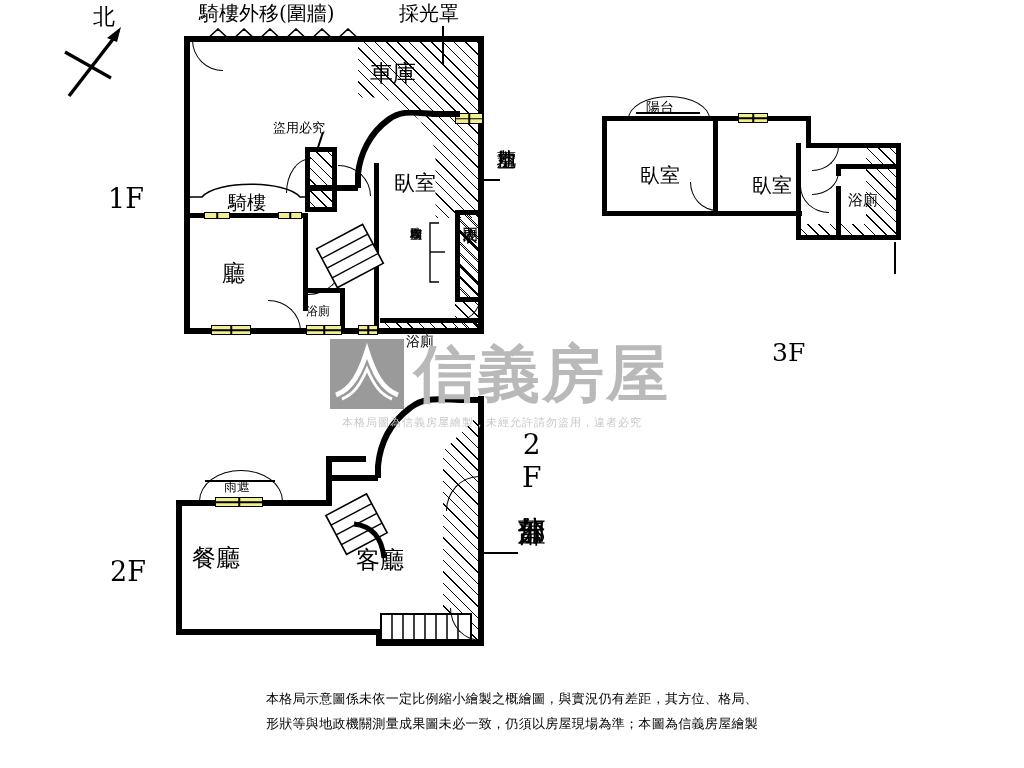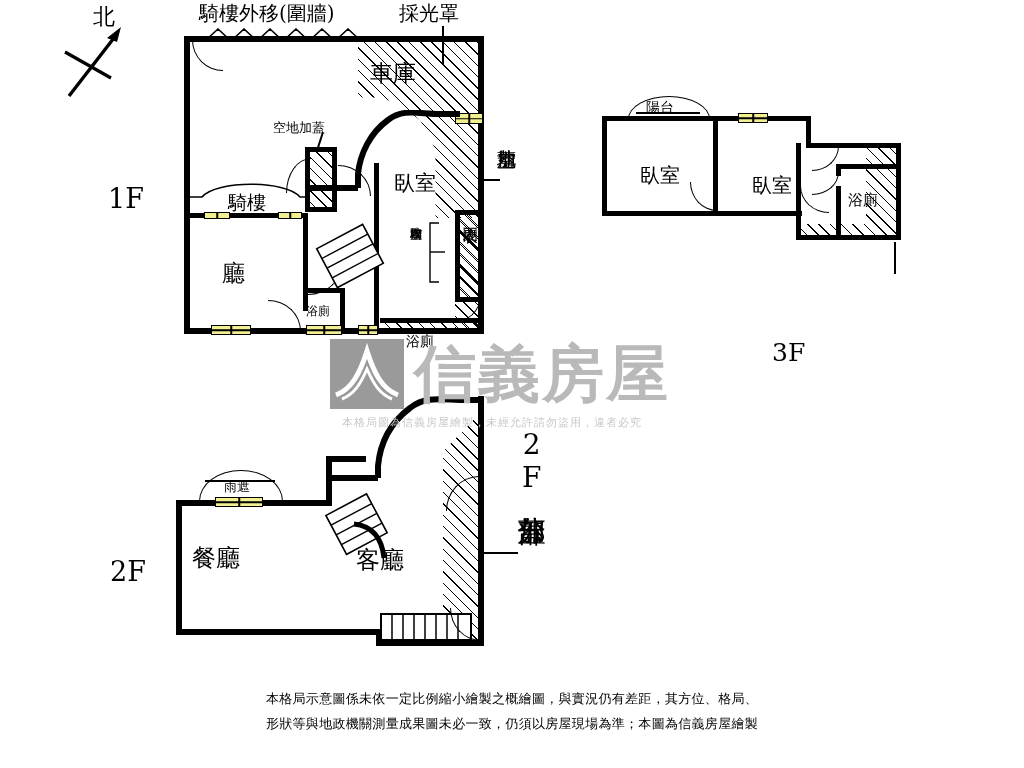--- a/index.html
+++ b/index.html
@@ -144,21 +144,21 @@
       <path d="M160,4 L140,4 C118,4 104,-2 88,10 C70,23 60,44 58,64 L58,78" fill="none" stroke="#000" stroke-width="6" stroke-linejoin="miter"></path>
       <path d="M58,78 L8,78" fill="none" stroke="#000" stroke-width="6"></path>
     </svg>
   </div>
 
   <div class="wall" style="left:305px;top:147px;width:32px;height:5px;"></div>
   <div class="wall" style="left:305px;top:147px;width:5px;height:65px;"></div>
   <div class="wall" style="left:332px;top:147px;width:5px;height:65px;"></div>
   <div class="wall" style="left:305px;top:207px;width:32px;height:5px;"></div>
 
-  <div class="lbl" style="left:273px;top:121px;font-size:13px;">空地加蓋</div>
+  <div class="lbl" style="left:273px;top:121px;font-size:13px;">盜用必究</div>
   <div class="thin" style="left:322px;top:132px;width:2px;height:18px;transform:rotate(18deg);transform-origin:top left;"></div>
 
   <div class="lbl" style="left:228px;top:193px;font-size:19px;">騎樓</div>
   <div class="abs" style="left:190px;top:176px;width:120px;height:22px;">
     <svg width="120" height="22" viewBox="0 0 120 22">
       <path d="M0,21 L12,21 C26,4 96,4 110,21 L119,21" fill="none" stroke="#000" stroke-width="1.6"></path>
     </svg>
   </div>
 
   <div class="wall" style="left:186px;top:213px;width:122px;height:5px;"></div>

